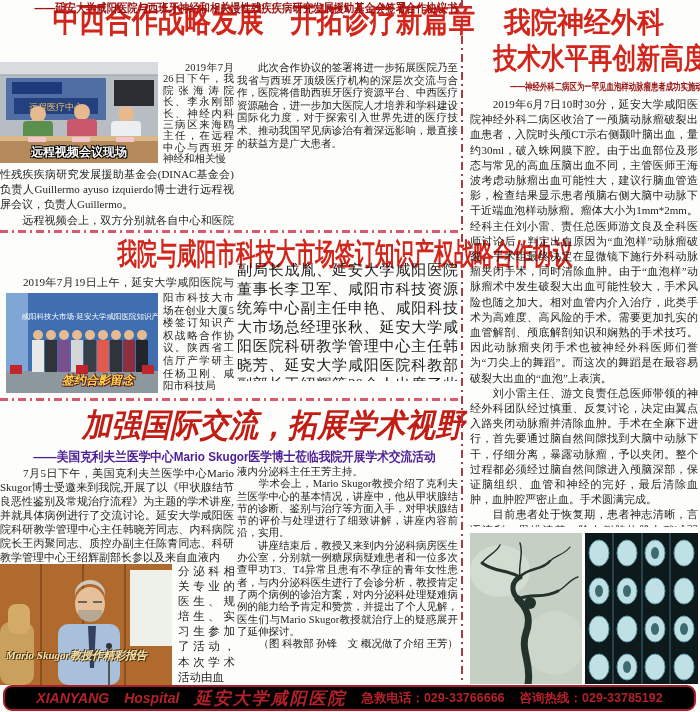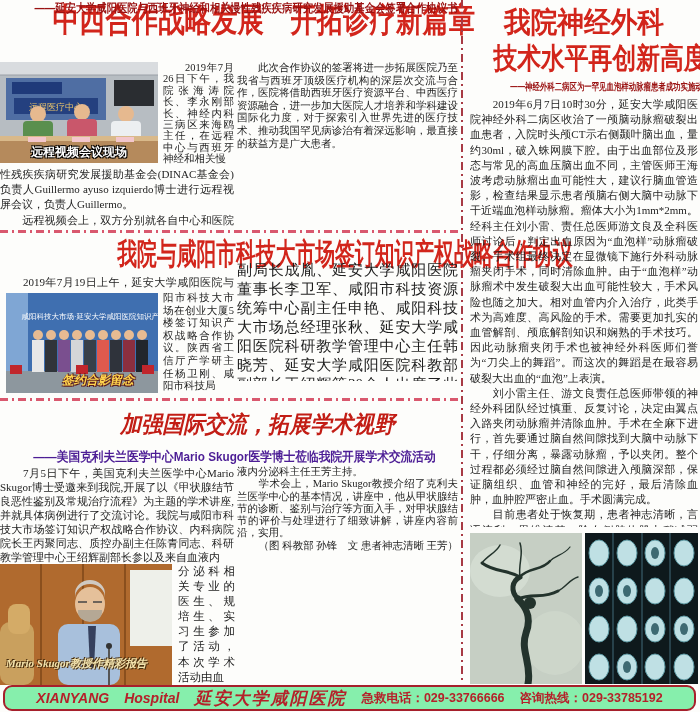--- a/index.html
+++ b/index.html
@@ -22,25 +22,25 @@
   .vsep{width:2px;background:repeating-linear-gradient(180deg,#a83a44 0 8px,transparent 8px 12px,#a83a44 12px 14px,transparent 14px 18px);}
   
   .photo{overflow:hidden;}
   .photo svg{display:block;}
   .cap-white{position:absolute;left:0;right:0;bottom:2px;text-align:center;color:#fff;
              font-weight:bold;font-size:12px;
              text-shadow:1px 1px 0 #000,-1px 1px 0 #000,1px -1px 0 #000,-1px -1px 0 #000;margin-top:44px;}
   .cap-gold{position:absolute;left:0;right:0;bottom:4px;text-align:center;color:#ffd44d;
             font-style:italic;font-weight:bold;font-size:12px;
             text-shadow:1px 1px 0 #5a1a1a,-1px 1px 0 #5a1a1a,1px -1px 0 #5a1a1a;padding-left:32px;}
-  .cap-cream{position:absolute;left:6px;bottom:14px;color:#f2e2ac;font-style:italic;font-weight:bold;
+  .cap-cream{position:absolute;left:6px;bottom:22px;color:#f2e2ac;font-style:italic;font-weight:bold;
              font-size:11px;text-shadow:1px 1px 0 #4a3010,-1px -1px 0 #4a3010;}
   
   .footer-box{border:2.5px solid #a6202c;border-radius:9px;display:flex;align-items:center;
-              justify-content:center;gap:15px;color:#b5212a;background:#86efac;}
+              justify-content:center;gap:15px;color:#b5212a;background:#000000;}
   .f-en{font-family:"Liberation Sans","DejaVu Sans",sans-serif;font-weight:bold;font-style:italic;font-size:14px;}
   .f-cn{font-weight:bold;font-style:italic;font-size:17px;letter-spacing:2px;}
   .f-tel{font-family:"Liberation Sans","DejaVu Sans",sans-serif;font-weight:bold;font-size:12.5px;}
 </style>
 </head>
 <body>
 
 <div class="page">
 
   <div class="abs h-red" style="left:0;top:4;width:458px;height:40px;line-height:40px;font-size:33px;">
@@ -135,29 +135,29 @@
     <p>阳市科技大市场在创业大厦5楼签订知识产权战略合作协议。陕西省工信厅产学研主任杨卫刚、咸阳市科技局</p>
   </div>
 
   <div class="abs body-txt" style="left:237px;top:261px;width:221px;height:120px;font-size:15px;line-height:19px;">
     <p>副局长成胤、延安大学咸阳医院董事长李卫军、咸阳市科技资源统筹中心副主任申艳、咸阳科技大市场总经理张秋、延安大学咸阳医院科研教学管理中心主任韩晓芳、延安大学咸阳医院科教部副部长王绍辉等30余人出席了此次会议。延安大学咸阳医院董事长李卫军代表医院签订本次协议。此次签约标志着双方建立了长期稳定的战略合作关系，助力地区知识产权健康、快速的发展。</p>
     <p class="byline">（科教部　孙锋）</p>
   </div>
 
   <div class="abs hsep" style="left:0;top:398px;width:459px;"></div>
 
-  <div class="abs h-red" style="left:0;top:403px;width:458px;height:44px;line-height:44px;font-size:23px;font-family:'Liberation Serif','DejaVu Serif',serif;font-style:italic;color:#c21d15;padding-left:28px;">
+  <div class="abs h-red" style="left:16px;top:403px;width:458px;height:44px;line-height:44px;font-size:32px;font-family:'Liberation Serif','DejaVu Serif',serif;font-style:italic;color:#c21d15;padding-left:28px;">
     <span class="sq" style="transform:scaleX(0.92);">加强国际交流，拓展学术视野</span>
   </div>
   <div class="abs sub-red" style="left:0;top:448px;width:458px;font-size:13px;color:#4c1d95;">
     <span class="sq" style="transform:scaleX(0.90);">——美国克利夫兰医学中心Mario Skugor医学博士莅临我院开展学术交流活动</span>
   </div>
 
   <div class="abs body-txt" style="left:0;top:466px;width:234px;height:97px;font-size:11px;line-height:14px;">
-    <p>　　7月5日下午，美国克利夫兰医学中心Mario Skugor博士受邀来到我院,开展了以《甲状腺结节良恶性鉴别及常规治疗流程》为主题的学术讲座,并就具体病例进行了交流讨论。我院与咸阳市科技大市场签订知识产权战略合作协议、内科病院院长王丙聚同志、质控办副主任陈青同志、科研教学管理中心王绍辉副部长参以及来自血液内</p>
+    <p>　　7月5日下午，美国克利夫兰医学中心Mario Skugor博士受邀来到我院,开展了以《甲状腺结节良恶性鉴别及常规治疗流程》为主题的学术讲座,并就具体病例进行了交流讨论。延安大学咸阳医院科研教学管理中心主任韩晓芳同志、内科病院院长王丙聚同志、质控办副主任陈青同志、科研教学管理中心王绍辉副部长参以及来自血液内</p>
   </div>
 
   <div class="abs photo" style="left:0;top:564px;width:172px;height:121px;">
     <svg width="172" height="121" viewBox="0 0 172 121">
       <rect width="172" height="121" fill="#b06a2e"></rect>
       <rect x="40" width="2" height="121" fill="#8a4f1d"></rect>
       <rect x="82" width="2" height="121" fill="#8a4f1d"></rect>
       <rect x="124" width="2" height="121" fill="#8a4f1d"></rect>
       <rect x="130" y="6" width="42" height="76" fill="#eef0ea"></rect>
       <rect x="0" y="58" width="34" height="63" rx="10" fill="#c9a05e"></rect>
@@ -175,21 +175,22 @@
     <div class="cap-cream">Mario Skugor教授作精彩报告</div>
   </div>
 
   <div class="abs body-txt" style="left:178px;top:564px;width:57px;height:121px;font-size:11.5px;line-height:15.1px;">
     <p>分泌科相关专业的医生、规培生、实习生参加了活动，本次学术活动由血</p>
   </div>
 
   <div class="abs body-txt" style="left:237px;top:466px;width:221px;height:210px;font-size:10.5px;line-height:12.3px;">
     <p>液内分泌科主任王芳主持。</p>
     <p>　　学术会上，Mario Skugor教授介绍了克利夫兰医学中心的基本情况，讲座中，他从甲状腺结节的诊断、鉴别与治疗等方面入手，对甲状腺结节的评价与处理进行了细致讲解，讲座内容前沿，实用。</p>
-    <p class="byline">（图 科教部 孙锋　文 患者神志清晰 王芳）</p>
+    <p>　　讲座结束后，教授又来到内分泌科病房医生办公室，分别就一例糖尿病疑难患者和一位多次查甲功T3、T4异常且患有不孕症的青年女性患者，与内分泌科医生进行了会诊分析，教授肯定了两个病例的诊治方案，对内分泌科处理疑难病例的能力给予肯定和赞赏，并提出了个人见解，医生们与Mario Skugor教授就治疗上的疑惑展开了延伸探讨。</p>
+    <p class="byline">（图 科教部 孙锋　文 概况做了介绍 王芳）</p>
   </div>
 
   <div class="abs vsep" style="left:461px;top:0;height:683px;"></div>
 
   <div class="abs h-red" style="left:470px;top:6px;width:228px;height:33px;line-height:33px;font-size:29px;">
     <span class="sq" style="transform:scaleX(0.92);">我院神经外科</span>
   </div>
   <div class="abs h-red" style="left:470px;top:41px;width:228px;height:34px;line-height:34px;font-size:29px;">
     <span class="sq" style="transform:scaleX(0.82);">技术水平再创新高度</span>
   </div>

